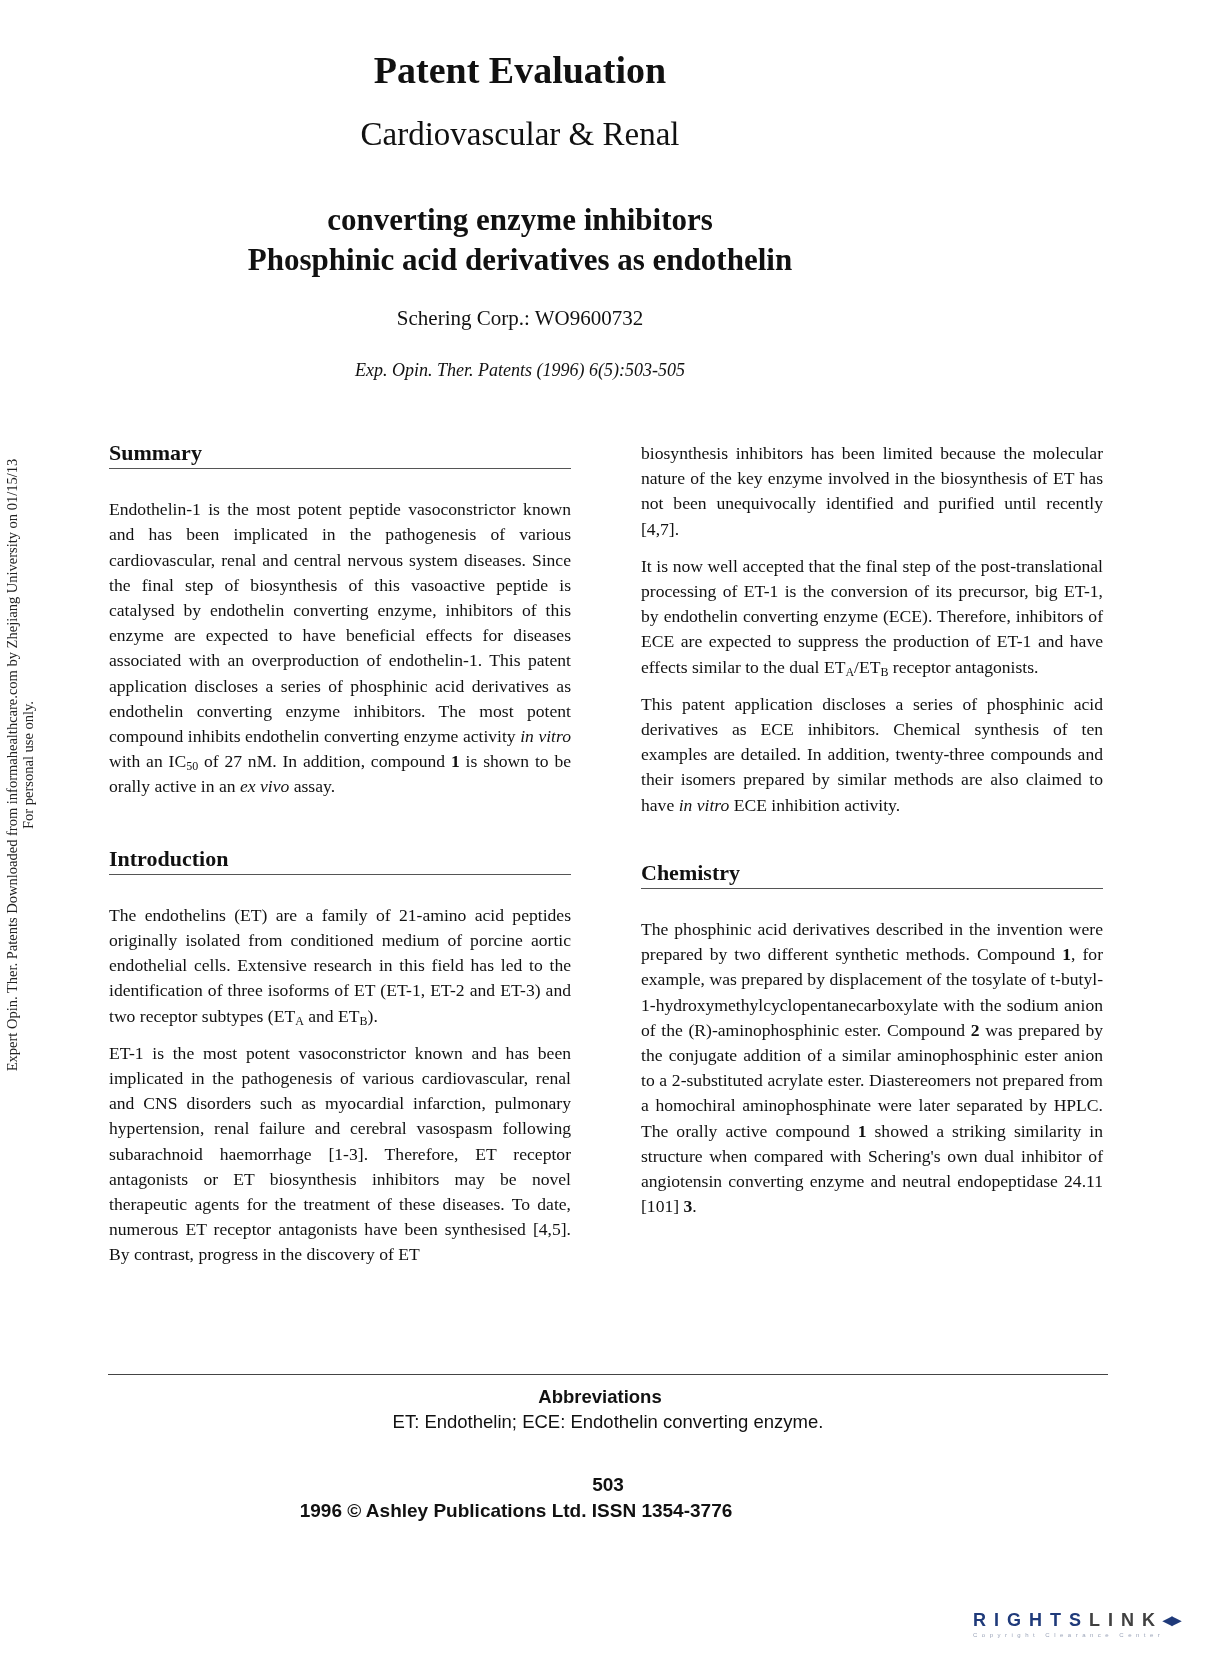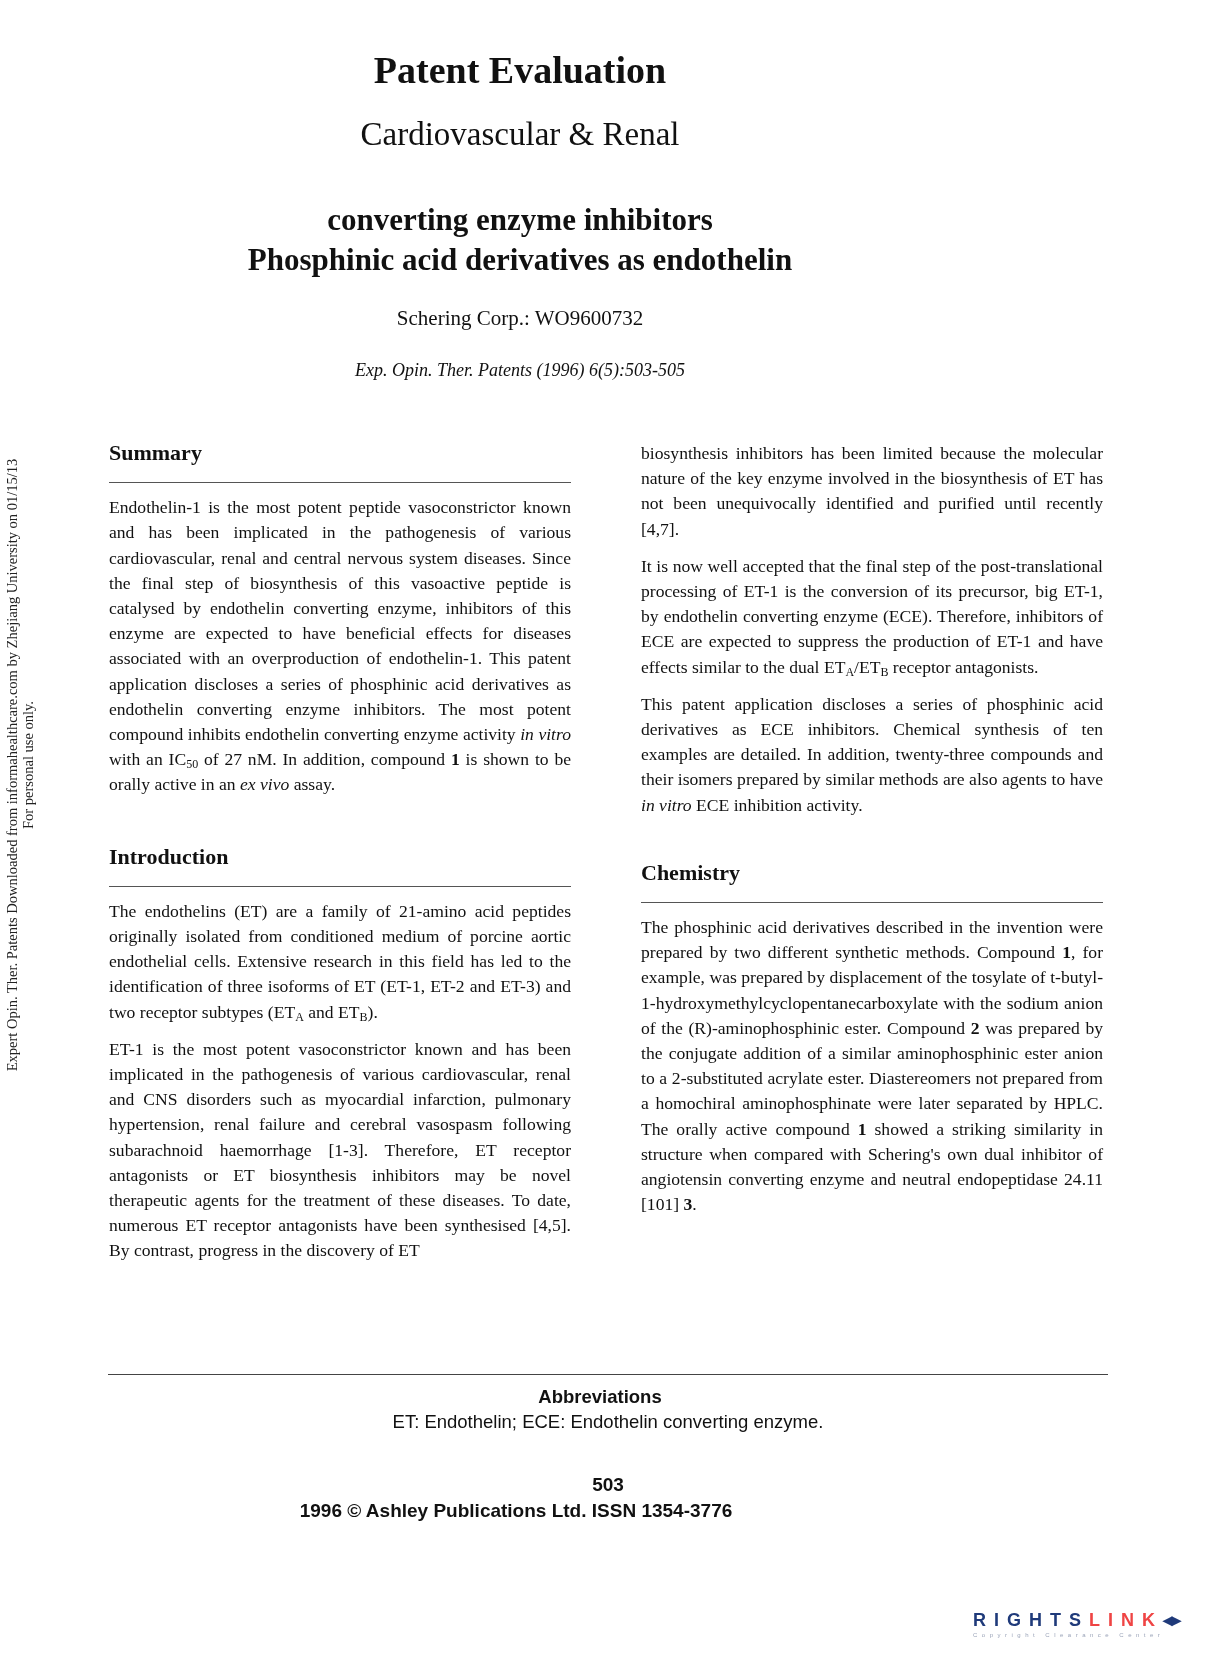--- a/index.html
+++ b/index.html
@@ -19,39 +19,39 @@
     transform-origin: 0 0; transform: rotate(-90deg);
     width: 720px; text-align: center;
     font-size: 14.5px; line-height: 16px; color: #222; white-space: nowrap;
   }
 
   .col { position: absolute; width: 462px; font-size: 17.6px; line-height: 25.2px; text-align: justify; }
   .col.left { left: 109px; top: 440px; }
   .col.right { left: 641px; top: 441px; }
   .col p { margin: 0 0 12px 0; }
   .sec-head {
-    font-size: 22px; font-weight: bold; padding-bottom: 17px;
-    border-bottom: 1.5px solid #555; margin-bottom: 12px;
+    font-size: 22px; font-weight: bold; padding-bottom: 3px;
+    border-bottom: 1.5px solid #555; margin-bottom: 28px;
   }
   sub { font-size: 12px; vertical-align: -3px; line-height: 0; }
 
   .footer-rule { position: absolute; left: 108px; top: 1374px; width: 1000px; border-top: 1.5px solid #444; }
   .abbr-head { position: absolute; left: 0; width: 1200px; top: 1386px; text-align: center;
     font-family: "Liberation Sans", sans-serif; font-weight: bold; font-size: 18.5px; }
   .abbr-text { position: absolute; left: 0; width: 1216px; top: 1411px; text-align: center;
     font-family: Liberation Sans, sans-serif; font-size: 18.5px; }
   .page-num { position: absolute; left: 0; width: 1216px; top: 1474px; text-align: center;
     font-family: "Liberation Sans", sans-serif; font-weight: bold; font-size: 19px; }
   .copyright { position: absolute; left: 0; width: 1032px; top: 1500px; text-align: center;
     font-family: "Liberation Sans", sans-serif; font-weight: bold; font-size: 19px; }
 
   .rightslink { position: absolute; left: 973px; top: 1609px; width: 225px; }
   .rl-logo { font-family: "Liberation Sans", sans-serif; font-weight: bold; font-size: 18px;
     letter-spacing: 8px; color: #1f3a7a; white-space: nowrap; }
-  .rl-logo .light { color: #ef4444; }
+  .rl-logo .light { color: #404040; }
   .rl-sub { font-family: "Liberation Sans", sans-serif; font-size: 6px; letter-spacing: 4.5px;
     color: #9aa3b8; margin-top: 1px; white-space: nowrap; }
 </style>
 </head>
 <body>
 
 <div class="center h-patent">Patent Evaluation</div>
 <div class="center h-section">Cardiovascular &amp; Renal</div>
 <div class="center h-title">
   <div>converting enzyme inhibitors</div>
@@ -71,21 +71,21 @@
 
   <div style="height:34px"></div>
   <div class="sec-head">Introduction</div>
   <p><span>The endothelins (ET) are a family of 21-amino acid peptides originally isolated from conditioned medium of porcine aortic endothelial cells. Extensive research in this field has led to the identification of three isoforms of ET (ET-1, ET-2 and ET-3) and two receptor subtypes (ET</span><sub>A</sub><span> and ET</span><sub>B</sub><span>).</span></p>
   <p>ET-1 is the most potent vasoconstrictor known and has been implicated in the pathogenesis of various cardiovascular, renal and CNS disorders such as myocardial infarction, pulmonary hypertension, renal failure and cerebral vasospasm following subarachnoid haemorrhage [1-3]. Therefore, ET receptor antagonists or ET biosynthesis inhibitors may be novel therapeutic agents for the treatment of these diseases. To date, numerous ET receptor antagonists have been synthesised [4,5]. By contrast, progress in the discovery of ET</p>
 </div>
 
 <div class="col right">
   <p>biosynthesis inhibitors has been limited because the molecular nature of the key enzyme involved in the biosynthesis of ET has not been unequivocally identified and purified until recently [4,7].</p>
   <p><span>It is now well accepted that the final step of the post-translational processing of ET-1 is the conversion of its precursor, big ET-1, by endothelin converting enzyme (ECE). Therefore, inhibitors of ECE are expected to suppress the production of ET-1 and have effects similar to the dual ET</span><sub>A</sub><span>/ET</span><sub>B</sub><span> receptor antagonists.</span></p>
-  <p><span>This patent application discloses a series of phosphinic acid derivatives as ECE inhibitors. Chemical synthesis of ten examples are detailed. In addition, twenty-three compounds and their isomers prepared by similar methods are also agents to have </span><i>in vitro</i><span> ECE inhibition activity.</span></p>
+  <p><span>This patent application discloses a series of phosphinic acid derivatives as ECE inhibitors. Chemical synthesis of ten examples are detailed. In addition, twenty-three compounds and their isomers prepared by similar methods are also claimed to have </span><i>in vitro</i><span> ECE inhibition activity.</span></p>
 
   <div style="height:30px"></div>
   <div class="sec-head">Chemistry</div>
   <p><span>The phosphinic acid derivatives described in the invention were prepared by two different synthetic methods. Compound </span><b>1</b><span>, for example, was prepared by displacement of the tosylate of t-butyl-1-hydroxymethylcyclopentanecarboxylate with the sodium anion of the (R)-aminophosphinic ester. Compound </span><b>2</b><span> was prepared by the conjugate addition of a similar aminophosphinic ester anion to a 2-substituted acrylate ester. Diastereomers not prepared from a homochiral aminophosphinate were later separated by HPLC. The orally active compound </span><b>1</b><span> showed a striking similarity in structure when compared with Schering's own dual inhibitor of angiotensin converting enzyme and neutral endopeptidase 24.11 [101] </span><b>3</b><span>.</span></p>
 </div>
 
 <div class="footer-rule"></div>
 <div class="abbr-head">Abbreviations</div>
 <div class="abbr-text">ET: Endothelin; ECE: Endothelin converting enzyme.</div>
 <div class="page-num">503</div>

